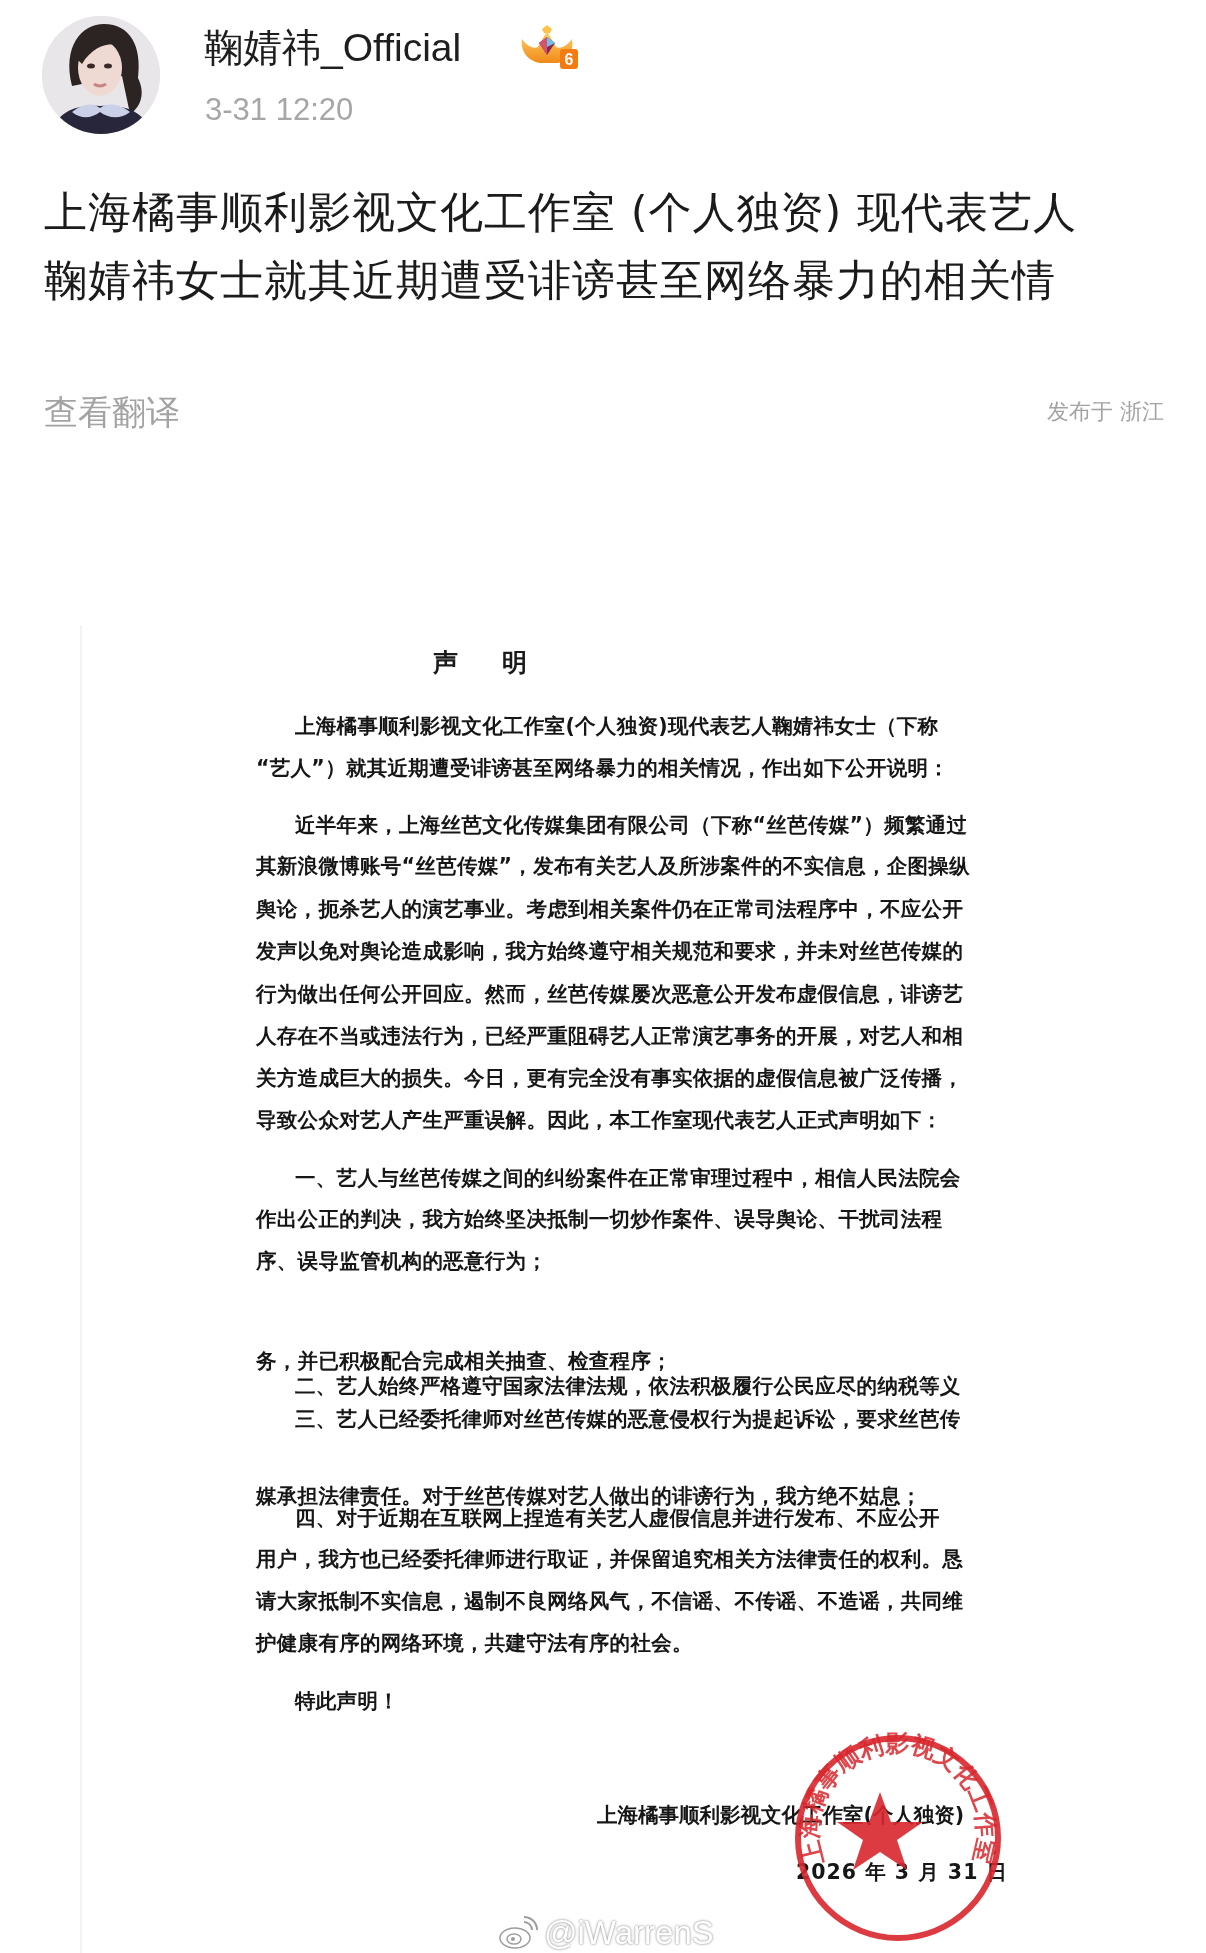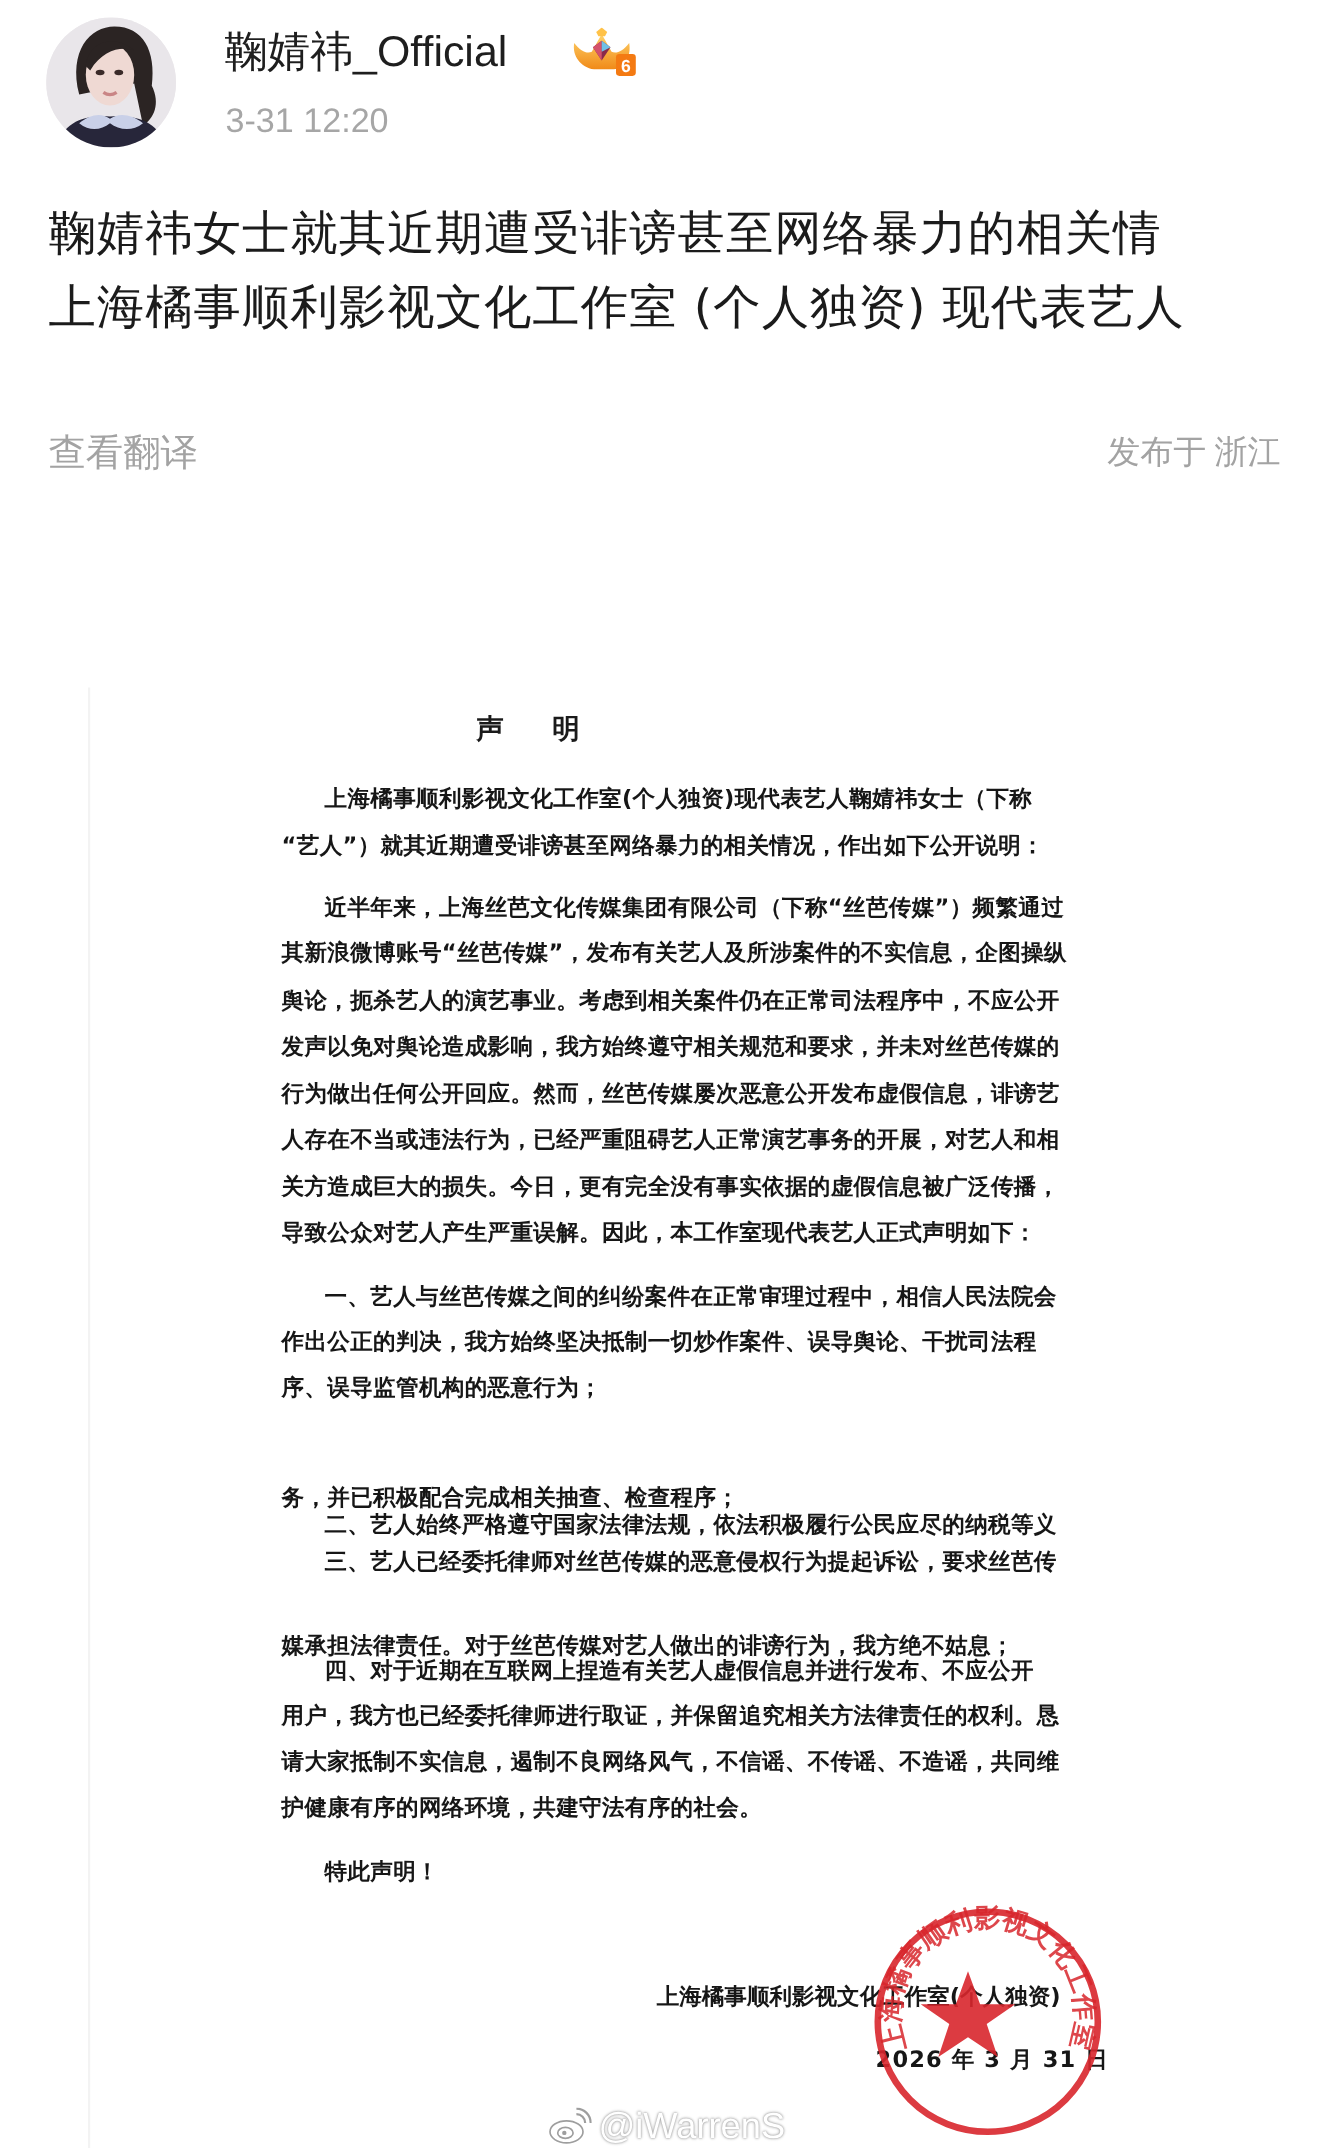--- a/index.html
+++ b/index.html
@@ -14,21 +14,21 @@
     font-family:"Liberation Sans","DejaVu Sans",sans-serif; white-space:nowrap; }
   .badge { position:absolute; left:518px; top:25px; width:62px; height:44px; }
   .post-time { position:absolute; left:205px; top:90px; font-size:31px; line-height:40px; color:#a6a6a6;
     font-family:"Liberation Sans","DejaVu Sans",sans-serif; }
 
   .post-body { position:absolute; left:44px; top:178px; width:1130px; font-size:43px; line-height:68px;
     color:#1b1b1b; letter-spacing:1px; }
   .post-body span { display:block; white-space:nowrap; }
 
   .translate { position:absolute; left:44px; top:390px; font-size:34px; line-height:44px; color:#a3a3a3; }
-  .location { position:absolute; right:42px; top:390px; font-size:30px; line-height:44px; color:#a3a3a3;font-family:Liberation Serif, serif; }
+  .location { position:absolute; right:42px; top:390px; font-size:22px; line-height:44px; color:#a3a3a3; }
 
   .doc { position:absolute; left:80px; top:620px; width:1050px; height:1333px; background:#ffffff; }
   .doc-edge { position:absolute; left:80px; top:625px; width:2px; height:1328px; background:#f3f3f3; }
 
   .doc-title { position:absolute; left:0; width:960px; top:648px; text-align:center; font-size:25px;
     line-height:30px; font-weight:bold; color:#1a1a1a; letter-spacing:44px; text-indent:44px;
     font-family:"DejaVu Serif","Liberation Serif",serif; }
 
   .doc-line { position:absolute; left:256px; font-size:20.5px; line-height:28px; color:#161616; white-space:nowrap;
     font-weight:bold; font-family:"DejaVu Sans","Liberation Sans",sans-serif; letter-spacing:0.3px; }
@@ -77,22 +77,22 @@
     <polygon points="21,18 29,12 29,30" fill="#d4526a"></polygon>
     <polygon points="29,12 37,18 29,22" fill="#6fc0e6"></polygon>
     <rect x="42" y="24" width="18" height="20" rx="3" fill="#f47a12"></rect>
     <text x="51" y="40" font-size="16" font-weight="bold" fill="#ffffff" text-anchor="middle" font-family="Liberation Sans, sans-serif">6</text>
   </svg>
 </div>
 
 <div class="post-time">3-31 12:20</div>
 
 <div class="post-body">
+  <span>上海橘事顺利影视文化工作室 (个人独资) 现代表艺人</span>
   <span>鞠婧祎女士就其近期遭受诽谤甚至网络暴力的相关情</span>
-  <span>上海橘事顺利影视文化工作室 (个人独资) 现代表艺人</span>
 </div>
 
 <div class="translate">查看翻译</div>
 <div class="location">发布于 浙江</div>
 
 <div class="doc"></div>
 <div class="doc-edge"></div>
 
 <div class="doc-title">声明</div>
 

